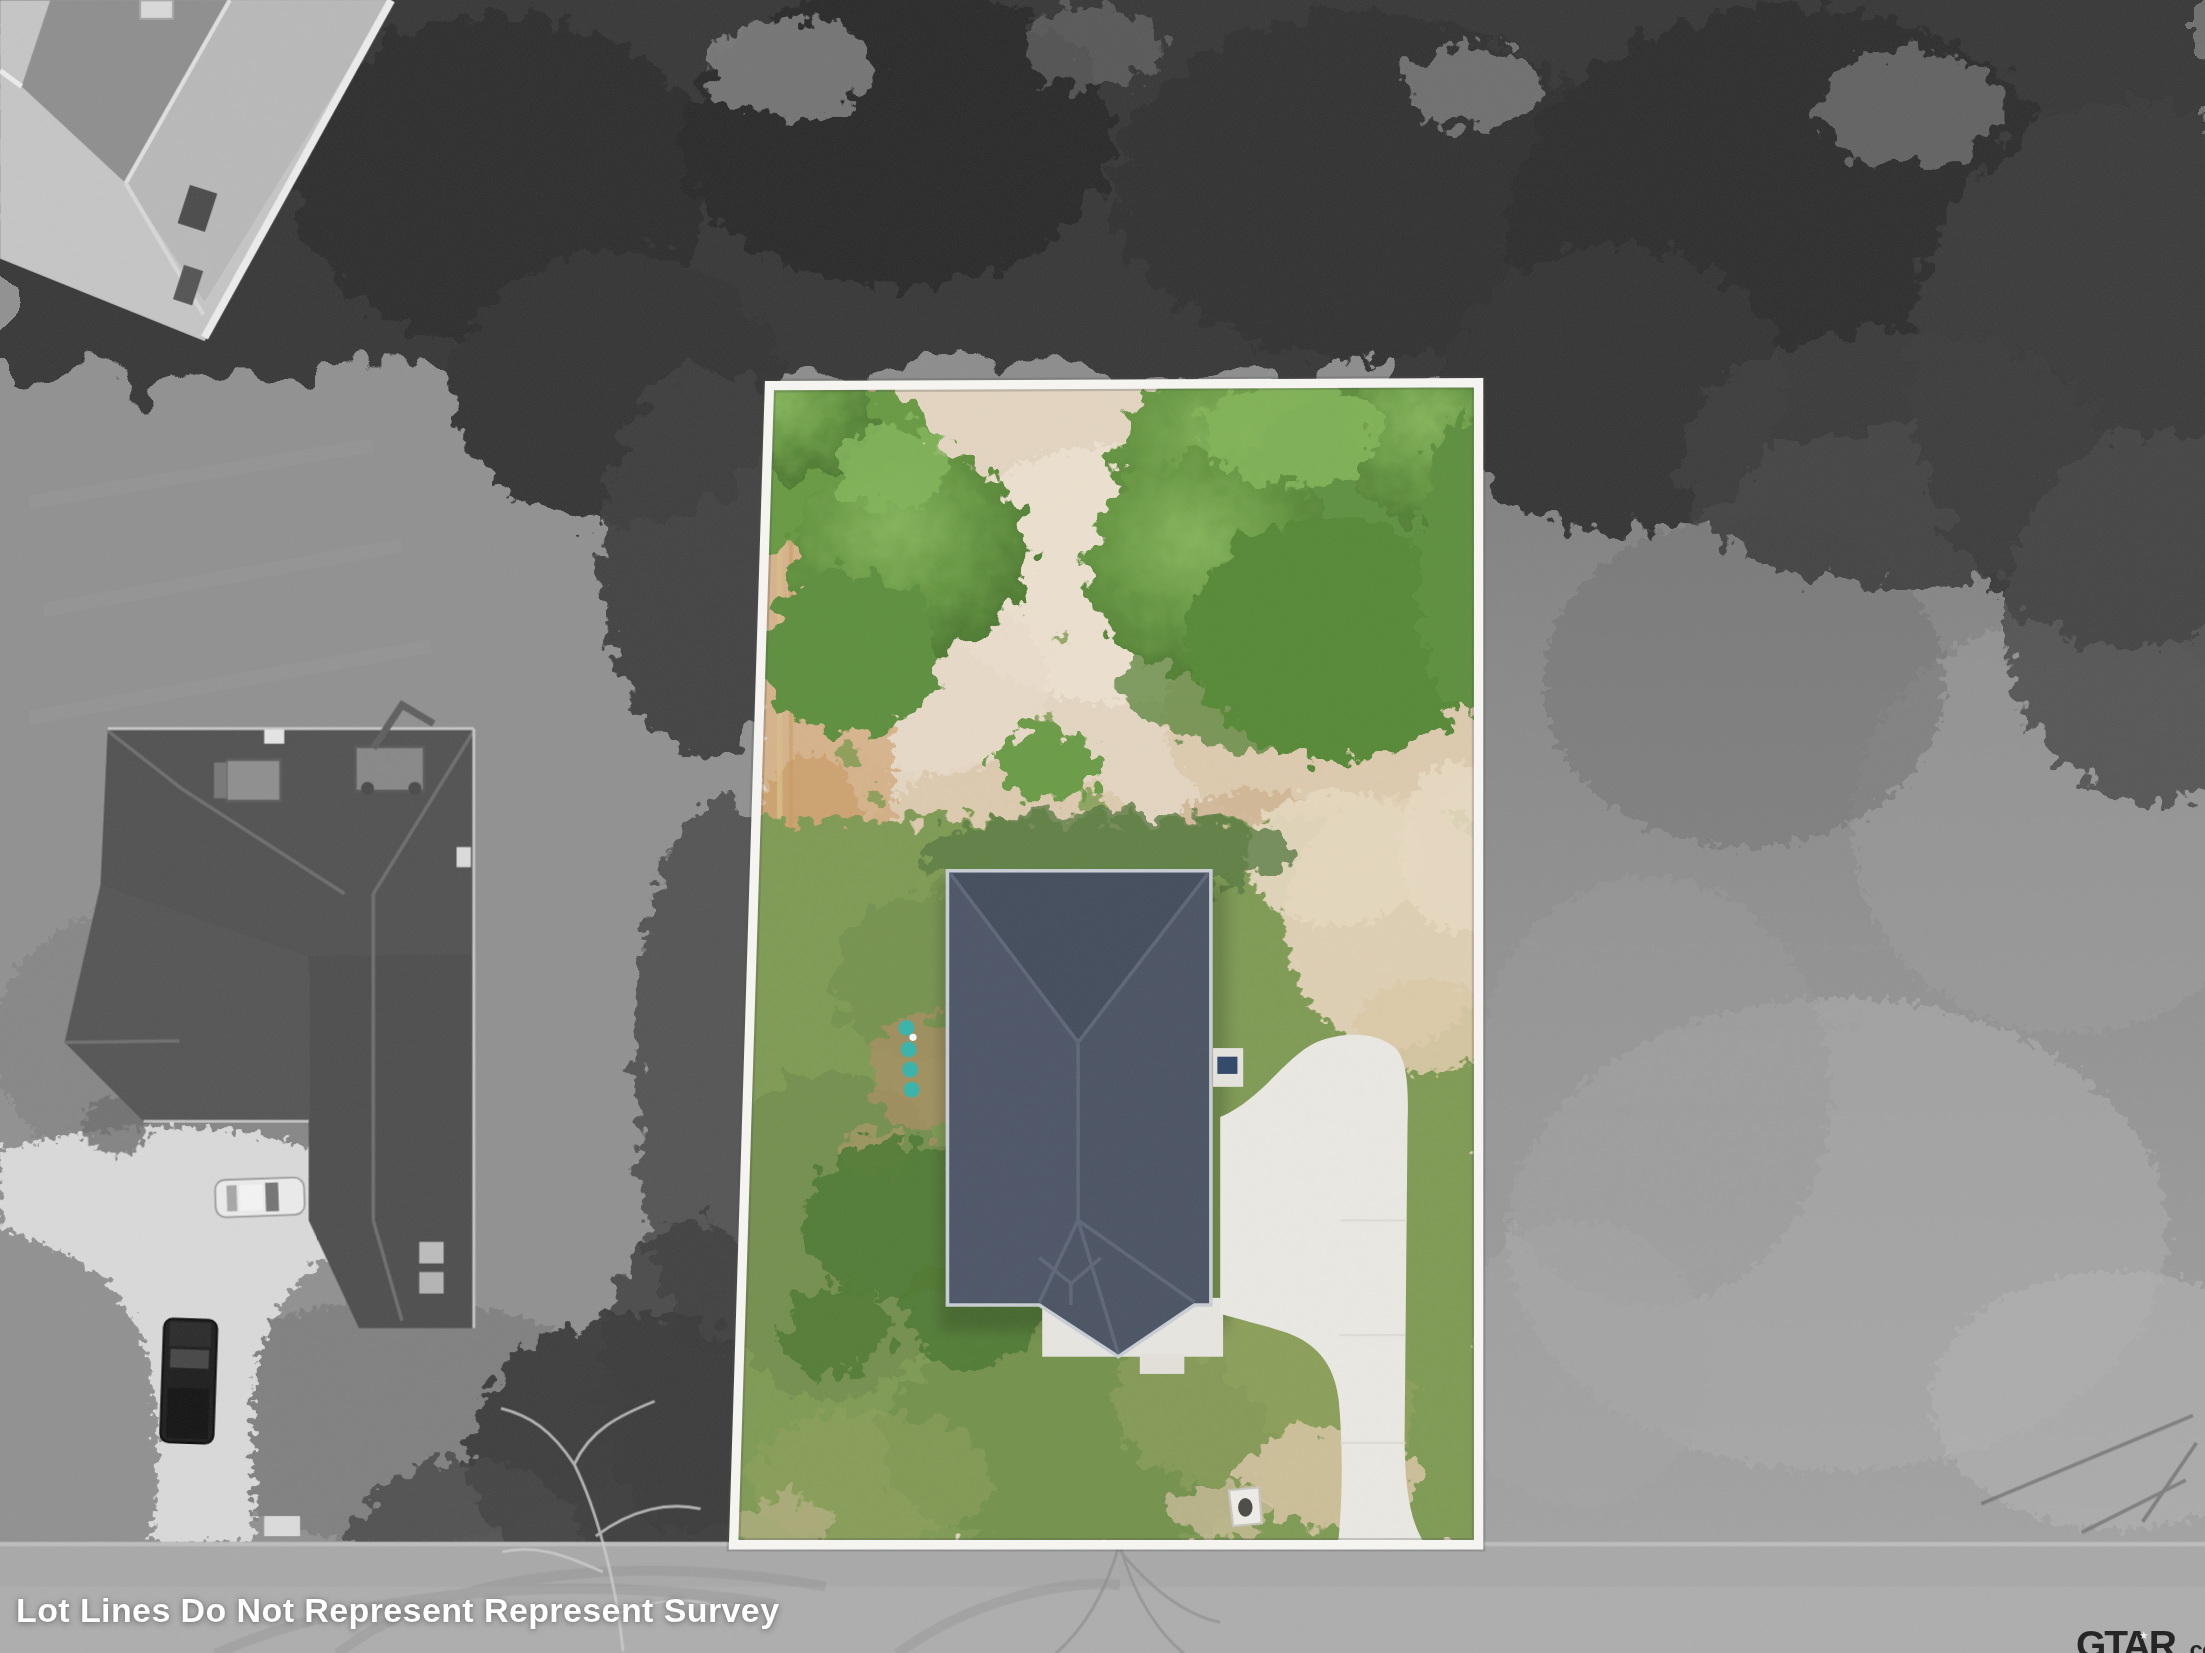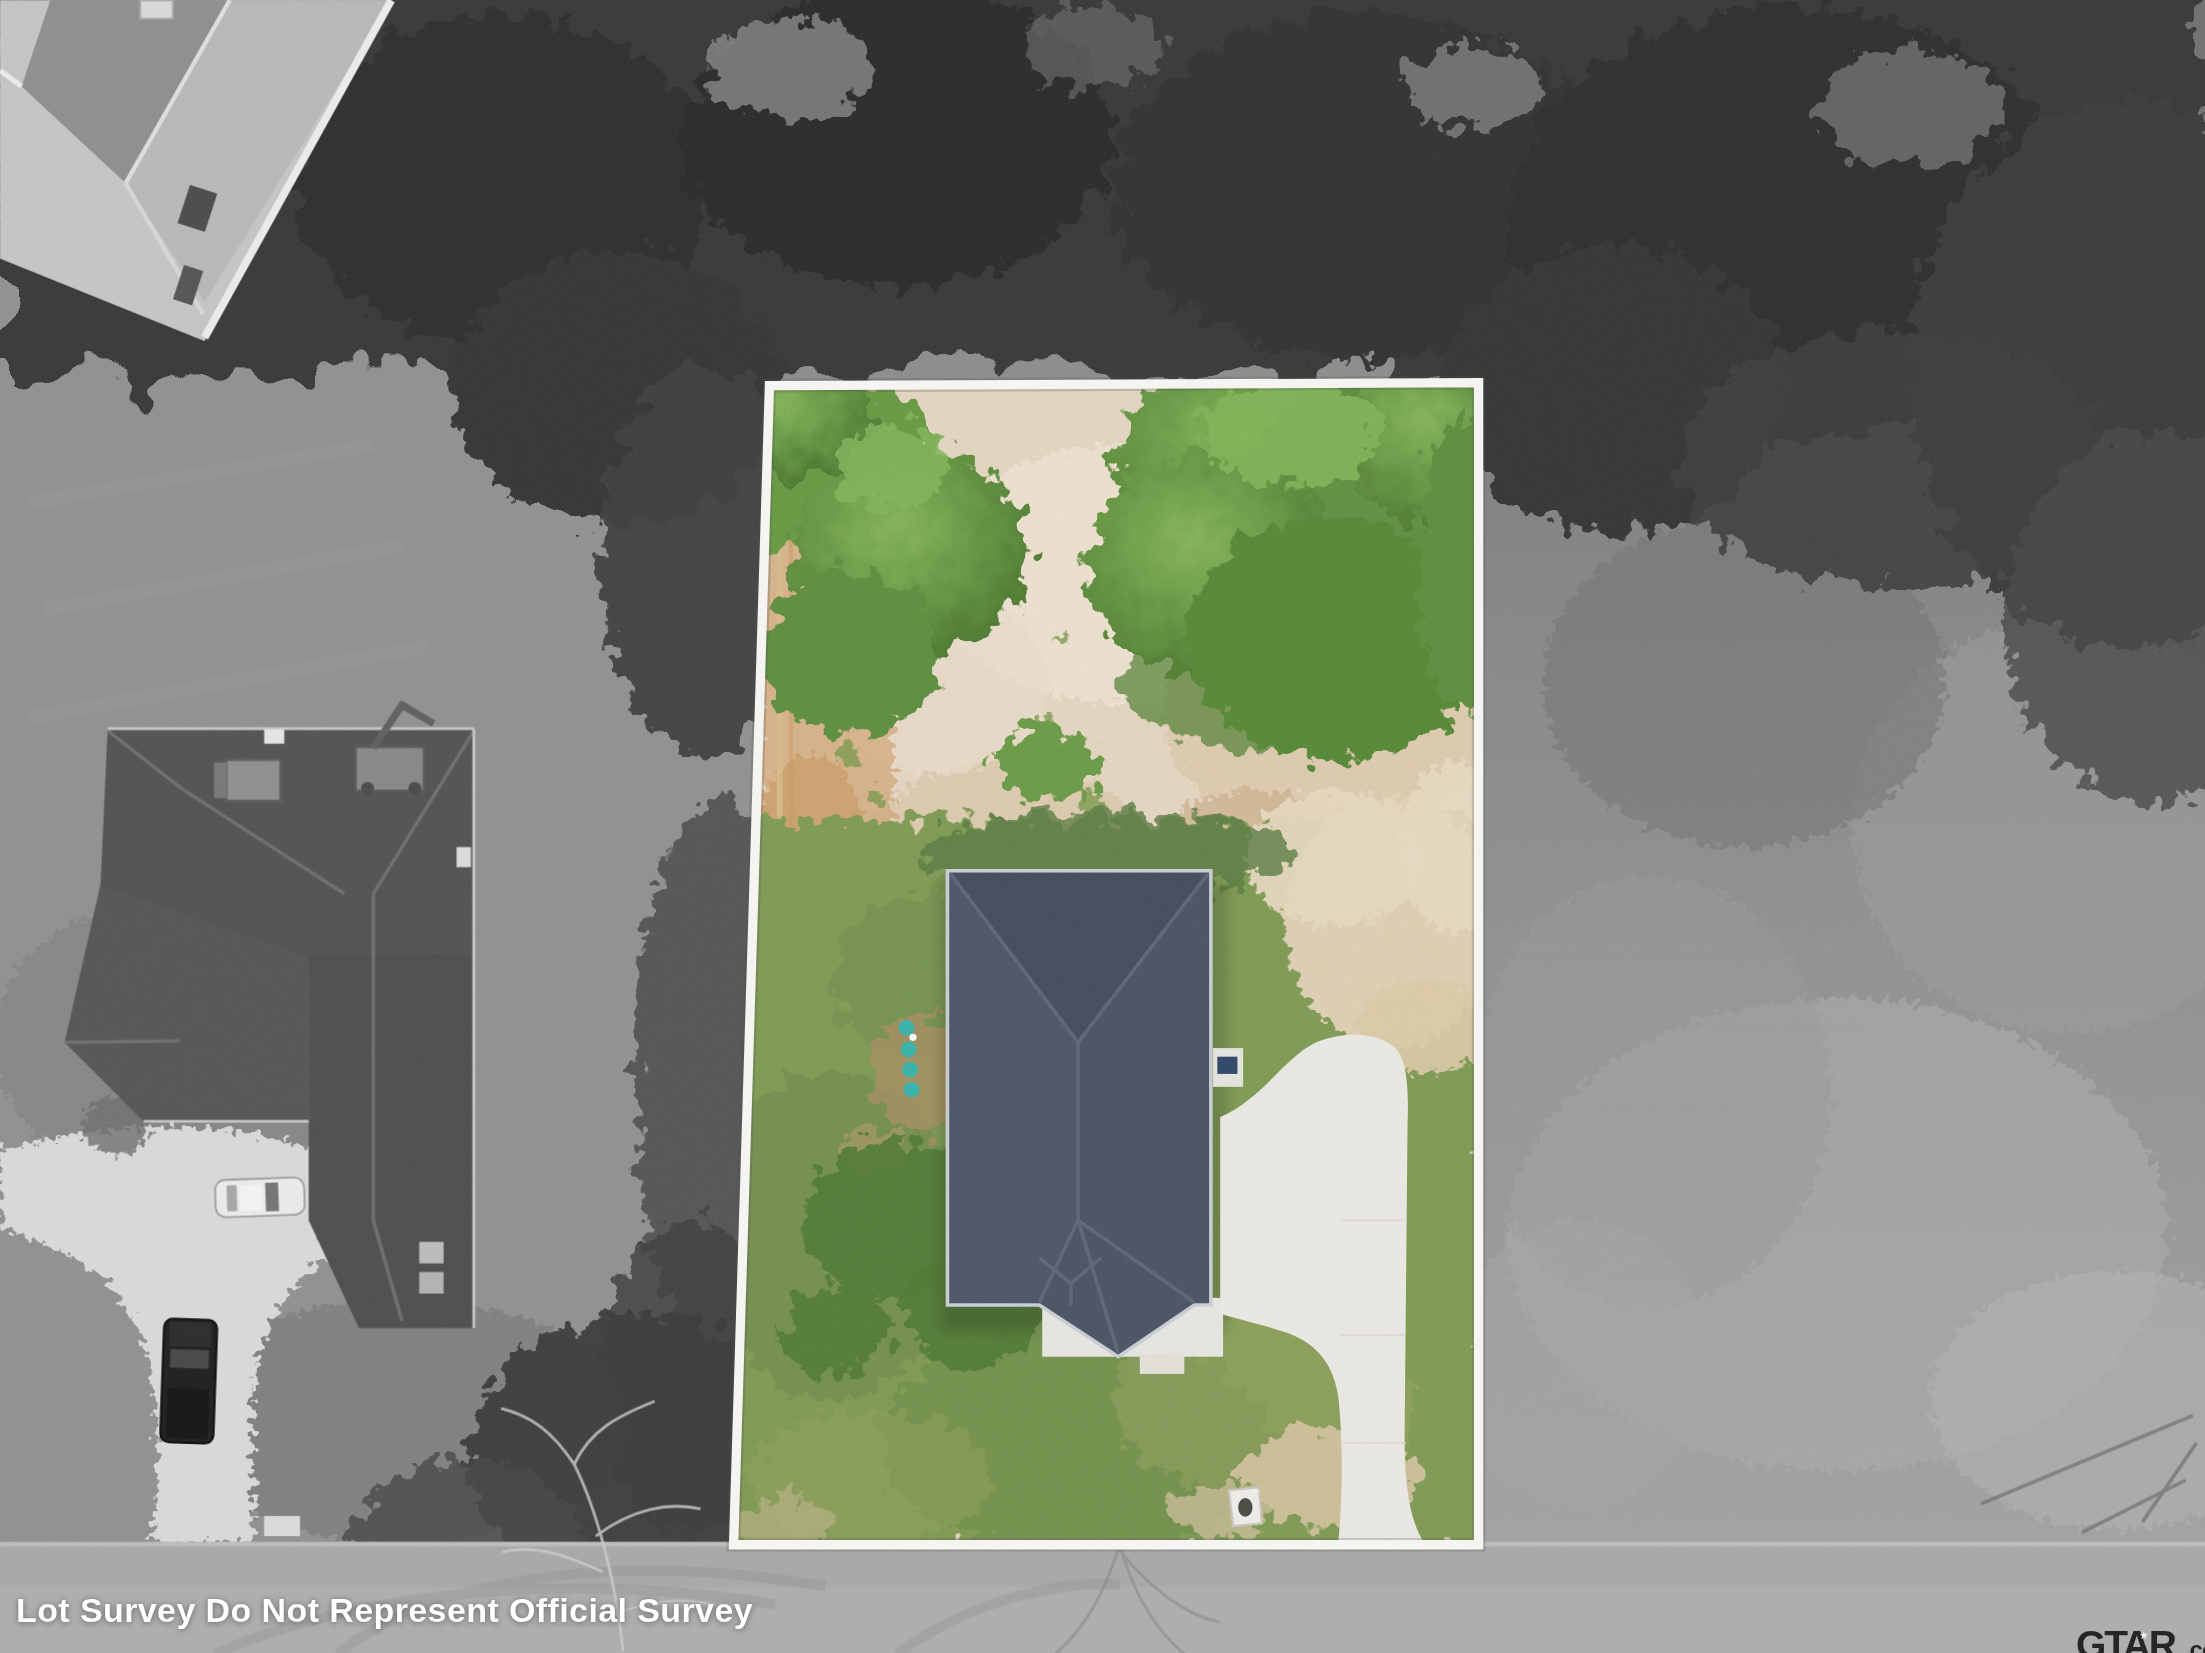--- a/index.html
+++ b/index.html
@@ -367,21 +367,21 @@
 
   <g>
     <polygon points="1072,537 2060,533 2060,2152 1022,2152" fill="none" stroke="#4a4a4a" stroke-width="19" opacity=".25"></polygon>
     <polygon points="1072,537 2060,533 2060,2152 1022,2152" fill="none" stroke-width="13" stroke="#f8f7f4"></polygon>
   </g>
 
   <rect x="0" y="0" width="3072" height="2304" filter="url(#grain)" opacity=".13" pointer-events="none"></rect>
 </svg>
 </div>
 
-<div class="disclaimer">Lot Survey Do Not Represent Official Survey</div>
+<div class="disclaimer">Lot Lines Do Not Represent Represent Survey</div>
 
 <div class="watermark">
   <span class="brand">
     <span>GTAR</span>
     <span class="star">★</span>
   </span><span class="tld">.com</span>
 </div>
 
 
 </body></html>

